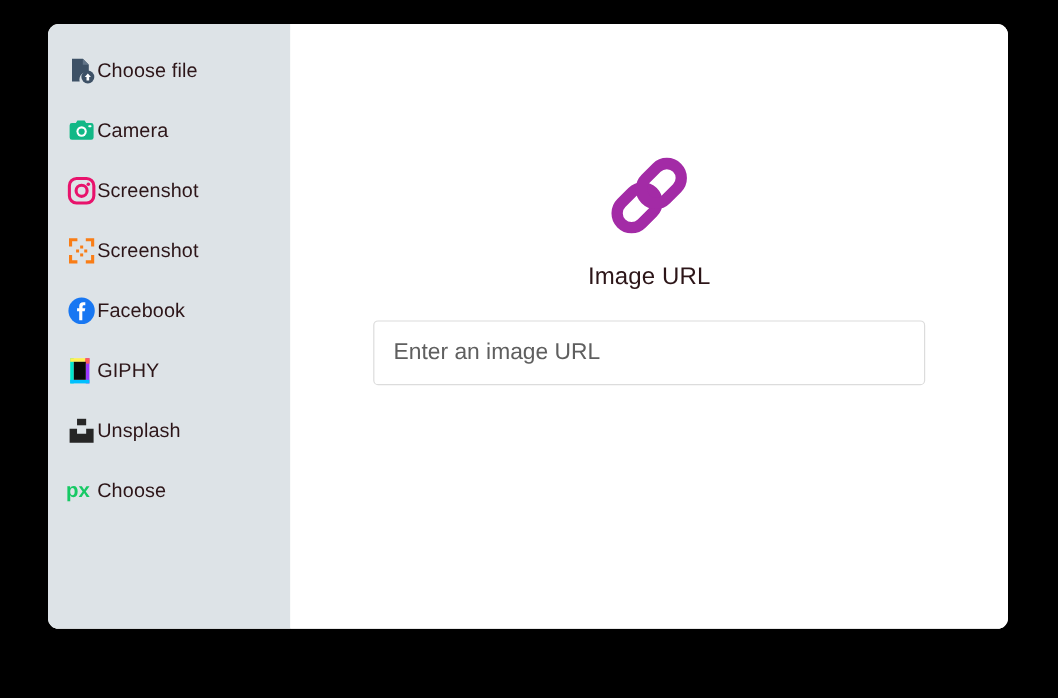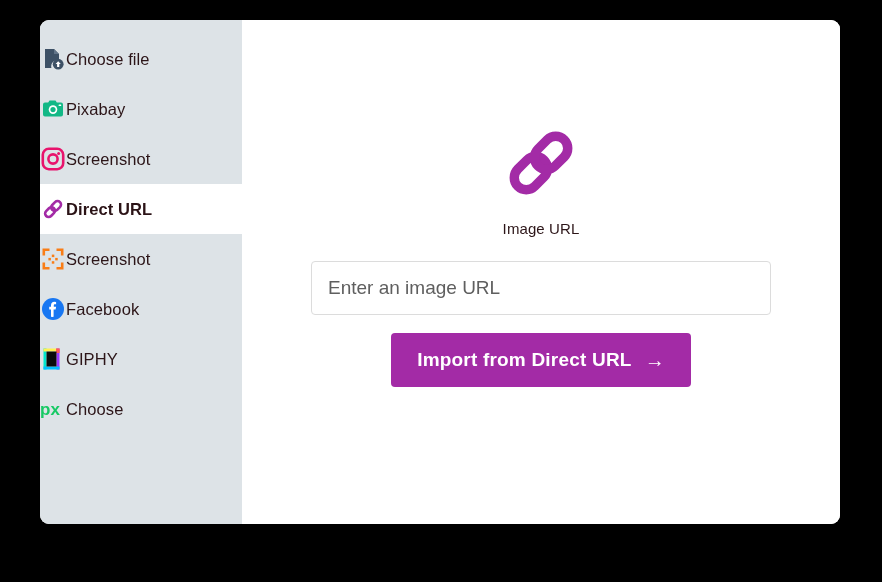--- a/index.html
+++ b/index.html
@@ -33,20 +33,21 @@
     flex: 0 0 202px;
     background: #dde3e7;
     padding-top: 14px;
     box-sizing: border-box;
   }
 
   .source-item {
     display: flex;
     align-items: center;
     height: 50px;
+    padding-left: 15px;
     box-sizing: border-box;
     cursor: pointer;
     position: relative;
   }
   .source-item.active {
     background: #ffffff;
     width: 206px;
   }
   .source-icon {
     width: 26px;
@@ -82,21 +83,21 @@
   #hero-icon {
     width: 78px;
     height: 78px;
     display: flex;
     align-items: center;
     justify-content: center;
   }
 
   #hero-title {
     margin-top: 18px;
-    font-size: 15px;
+    font-size: 20px;
     color: #2c1518;
     letter-spacing: 0.1px;
     text-align: right;
   }
 
   #url-input {
     margin-top: 24px;
     width: 460px;
     height: 54px;
     box-sizing: border-box;
@@ -158,45 +159,34 @@
 
     <div class="source-item">
       <span class="source-icon">
         <svg width="24" height="24" viewBox="0 0 24 24">
           <path d="M2 7.5 a2 2 0 0 1 2-2 h3.2 l1.3-2 h6 l1.3 2 H20 a2 2 0 0 1 2 2 v10 a2 2 0 0 1-2 2 H4 a2 2 0 0 1-2-2 Z" fill="#12b886"></path>
           <circle cx="12" cy="12.6" r="4.3" fill="#ffffff"></circle>
           <circle cx="12" cy="12.6" r="2.6" fill="#12b886"></circle>
           <rect x="17.6" y="7.4" width="2.6" height="1.7" rx="0.6" fill="#ffffff"></rect>
         </svg>
       </span>
-      <span class="source-label">Pixabay</span>
+      <span class="source-label">Camera</span>
     </div>
 
     <div class="source-item">
       <span class="source-icon">
         <svg width="24" height="24" viewBox="0 0 24 24">
           <rect x="1.8" y="1.8" width="20.4" height="20.4" rx="6" fill="none" stroke="#e8136c" stroke-width="2.6"></rect>
           <circle cx="12" cy="12" r="4.6" fill="none" stroke="#e8136c" stroke-width="2.6"></circle>
           <circle cx="17.6" cy="6.5" r="1.5" fill="#e8136c"></circle>
         </svg>
       </span>
       <span class="source-label">Screenshot</span>
     </div>
 
-    <div class="source-item active">
-      <span class="source-icon">
-        <svg width="24" height="24" viewBox="0 0 24 24">
-          <g transform="rotate(-45 12 12)">
-            <rect x="2.2" y="8.6" width="11" height="7" rx="3.5" fill="none" stroke="#a32ba6" stroke-width="2.6"></rect>
-            <rect x="10.8" y="8.6" width="11" height="7" rx="3.5" fill="none" stroke="#a32ba6" stroke-width="2.6"></rect>
-          </g>
-        </svg>
-      </span>
-      <span class="source-label">Direct URL</span>
-    </div>
 
     <div class="source-item">
       <span class="source-icon">
         <svg width="24" height="24" viewBox="0 0 24 24">
           <g fill="#f97d16">
             <path d="M1.5 1.5 h7 v2.6 h-4.4 v4.4 h-2.6 Z"></path>
             <path d="M22.5 1.5 v7 h-2.6 v-4.4 h-4.4 v-2.6 Z"></path>
             <path d="M1.5 22.5 v-7 h2.6 v4.4 h4.4 v2.6 Z"></path>
             <path d="M22.5 22.5 h-7 v-2.6 h4.4 v-4.4 h2.6 Z"></path>
             <rect x="10.8" y="7.6" width="2.5" height="2.5"></rect>
@@ -226,20 +216,29 @@
           <rect x="2.5" y="1.5" width="16" height="3" fill="#fff152"></rect>
           <rect x="15.5" y="1.5" width="3" height="21" fill="#9b37ff"></rect>
           <rect x="2.5" y="19.5" width="16" height="3" fill="#00c0ff"></rect>
           <rect x="15.0" y="1.5" width="3.6" height="4.5" fill="#ff5b5b"></rect>
           <rect x="5.5" y="4.5" width="10" height="15" fill="#0b0b0b"></rect>
         </svg>
       </span>
       <span class="source-label">GIPHY</span>
     </div>
 
+    <div class="source-item">
+      <span class="source-icon">
+        <svg width="24" height="24" viewBox="0 0 24 24">
+          <rect x="8.2" y="2" width="7.6" height="5.4" fill="#262626"></rect>
+          <path d="M2 10.2 h6.2 v4.2 h7.6 v-4.2 H22 V22 H2 Z" fill="#262626"></path>
+        </svg>
+      </span>
+      <span class="source-label">Unsplash</span>
+    </div>
 
     <div class="source-item">
       <span class="source-icon">
         <svg width="26" height="24" viewBox="0 0 26 24">
           <text x="0" y="17.5" font-family="Liberation Sans, sans-serif" font-size="17" font-weight="bold" fill="#16c964">px</text>
         </svg>
       </span>
       <span class="source-label">Choose</span>
     </div>
 
@@ -254,20 +253,16 @@
           <rect x="1.9" y="8.3" width="11.4" height="7.4" rx="3.7" fill="none" stroke="#a32ba6" stroke-width="2.9"></rect>
           <rect x="10.7" y="8.3" width="11.4" height="7.4" rx="3.7" fill="none" stroke="#a32ba6" stroke-width="2.9"></rect>
         </g>
       </svg>
     </div>
 
     <div id="hero-title">Image URL</div>
 
     <input id="url-input" type="text" placeholder="Enter an image URL" style="">
 
-    <button id="import-button">
-      <span>Import from Direct URL</span>
-      <span id="import-arrow">→</span>
-    </button>
 
   </div>
 
 </div>
 
 </body></html>

